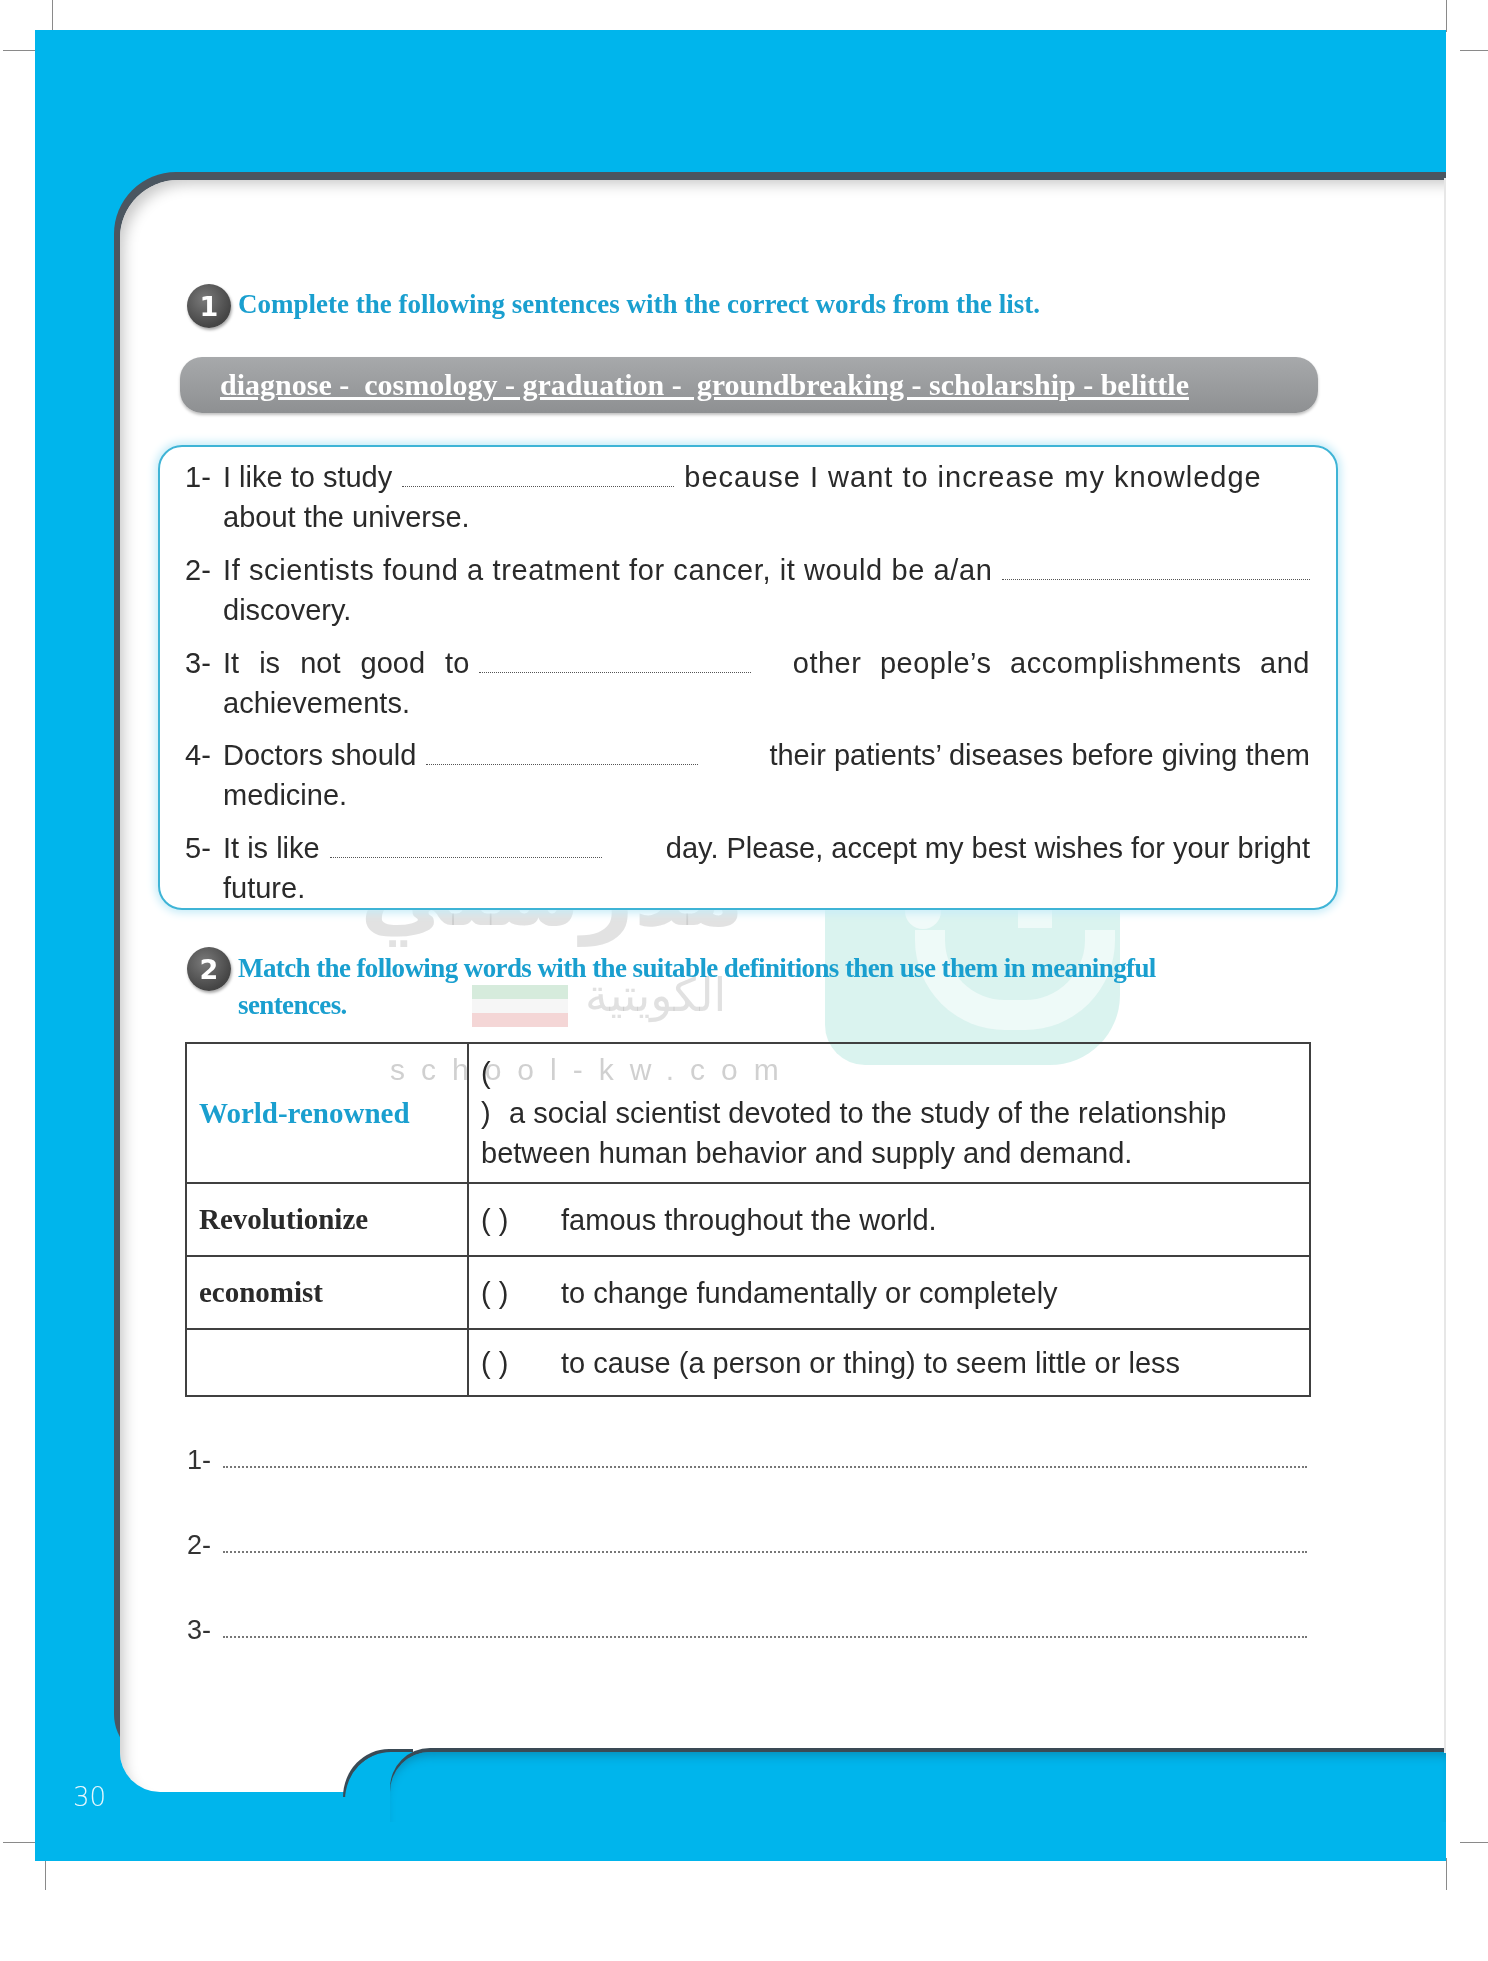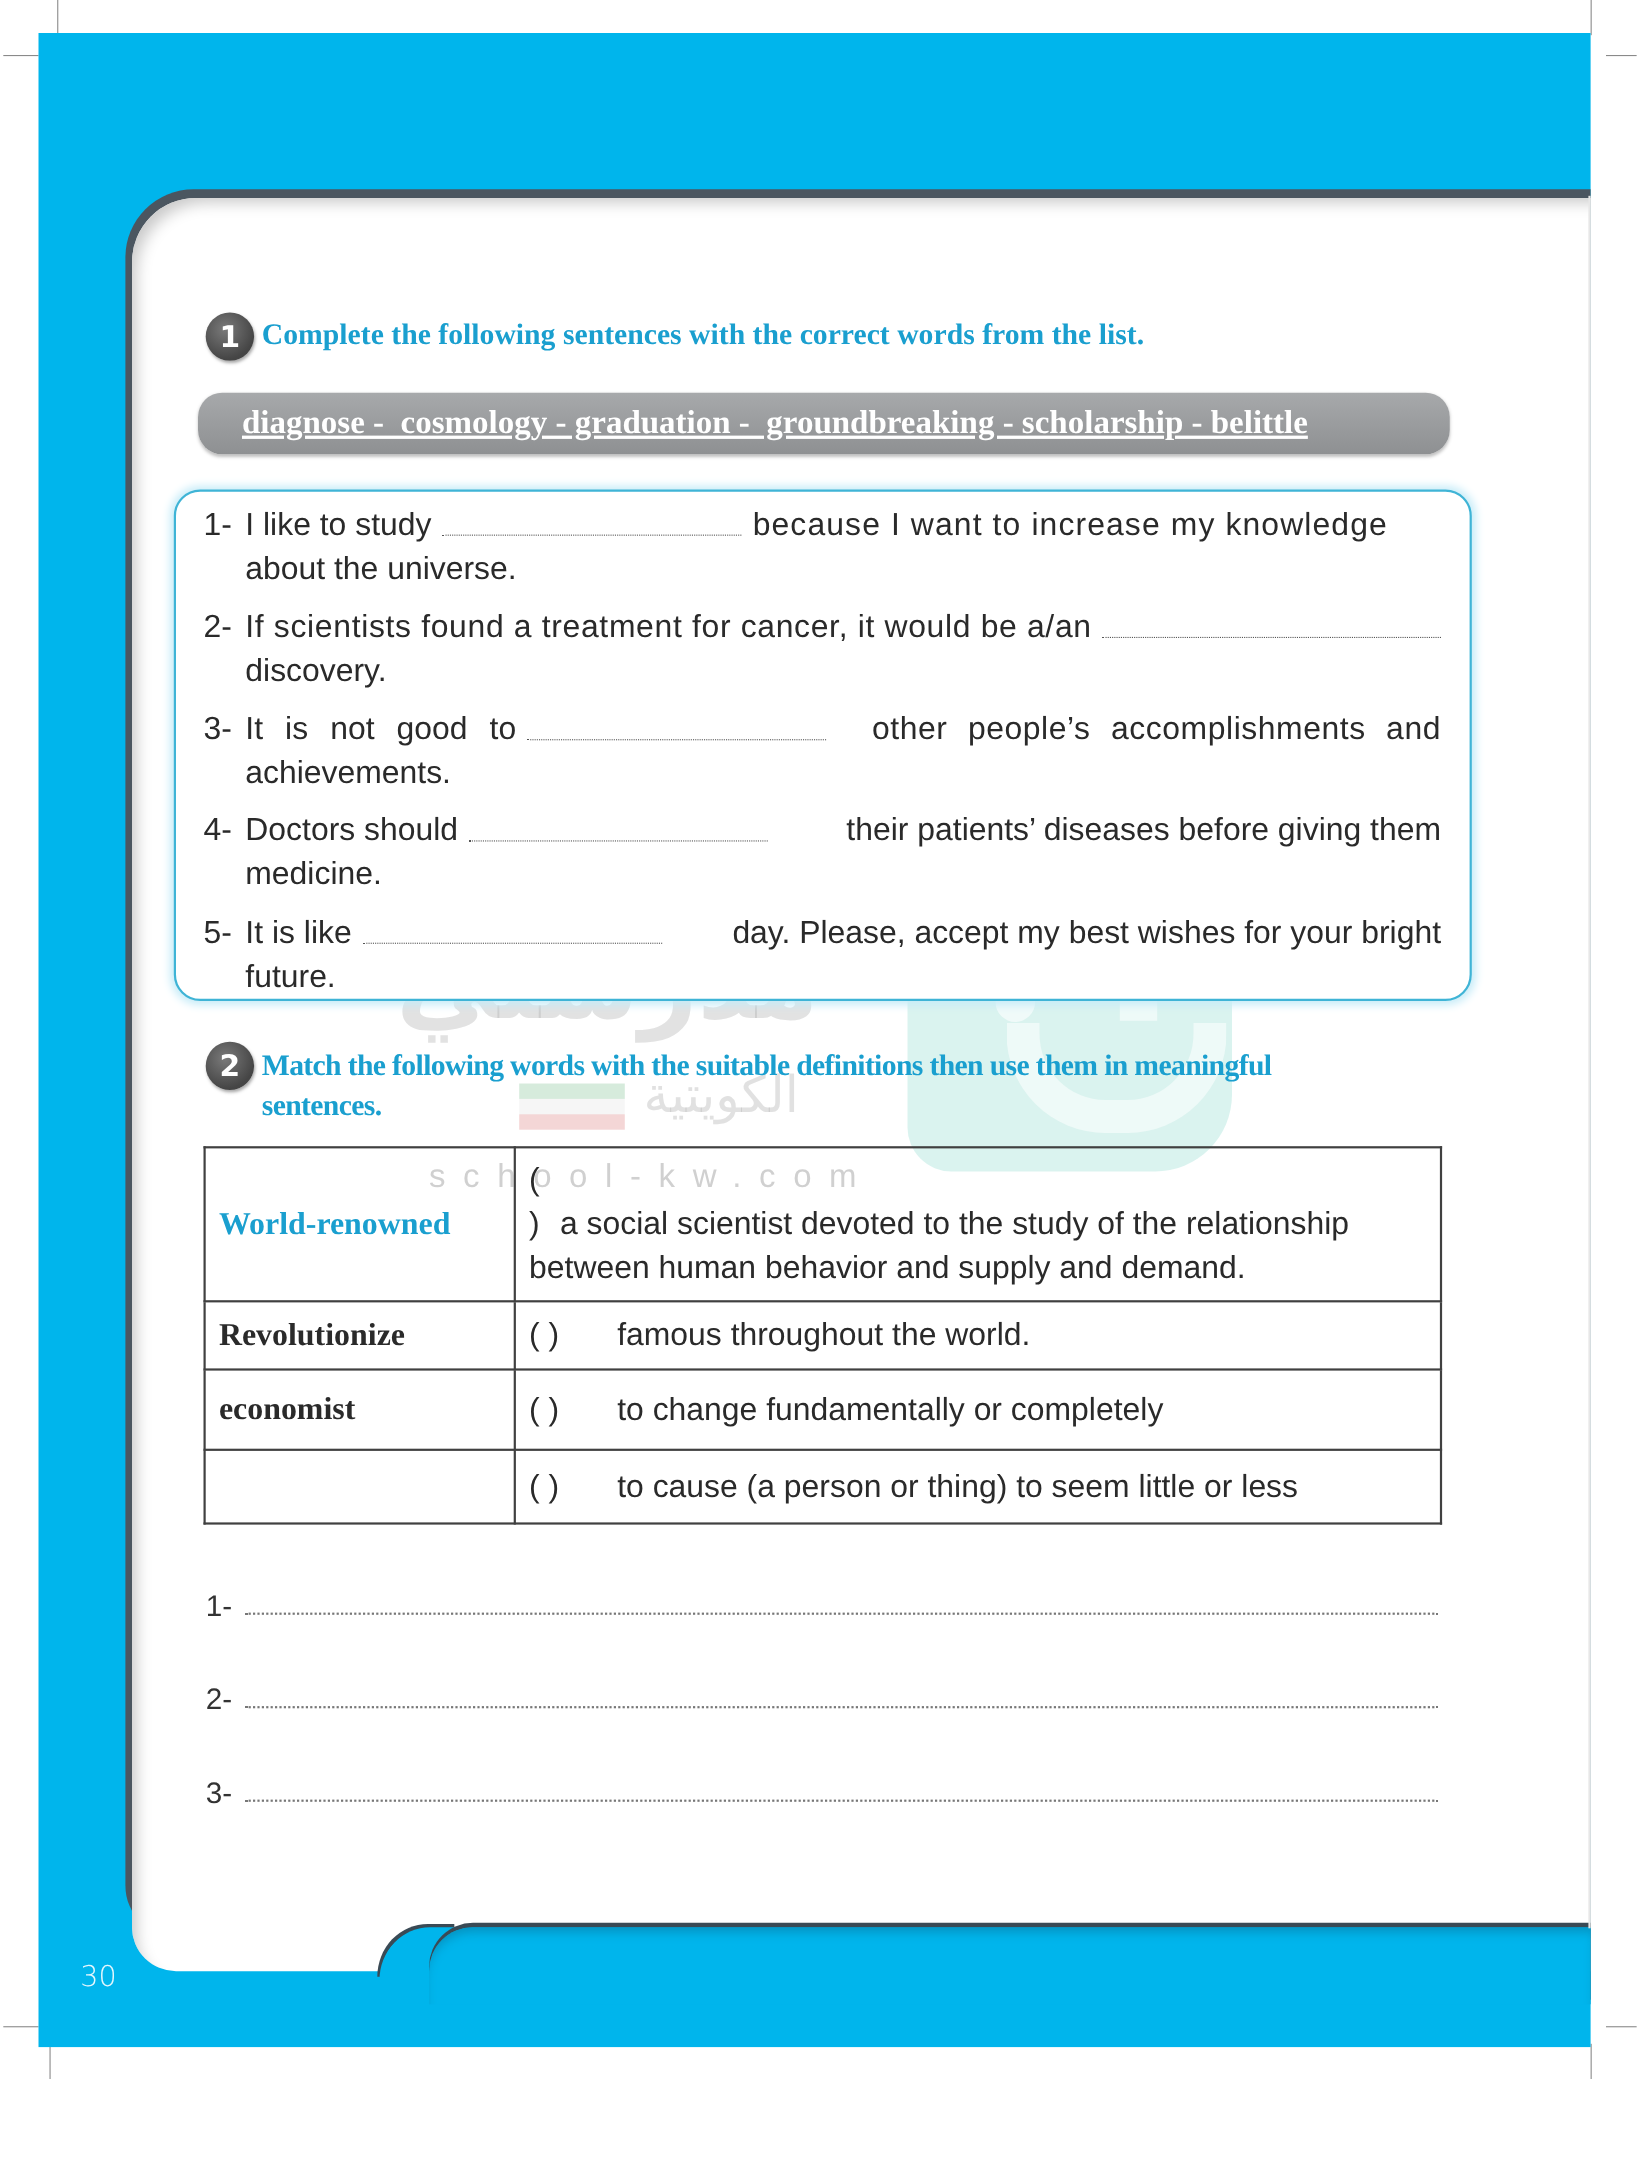--- a/index.html
+++ b/index.html
@@ -241,21 +241,21 @@
 
 <table class="match-table">
   <tbody>
       <tr style="height:140px;">
     <td class="word hl">World-renowned</td>
     <td class="def">
       <span class="paren" style="width:20px;">(      )</span>
       <span style="display:inline;">a social scientist devoted to the study of the relationship between human behavior and supply and demand.</span>
     </td>
   </tr>
-  <tr style="height:62px;">
+  <tr style="height:73px;">
     <td class="word">Revolutionize</td>
     <td class="def">
       <span class="paren">(      )</span>
       <span>famous throughout the world.</span>
     </td>
   </tr>
   <tr style="height:73px;">
     <td class="word">economist</td>
     <td class="def">
       <span class="paren">(      )</span>

